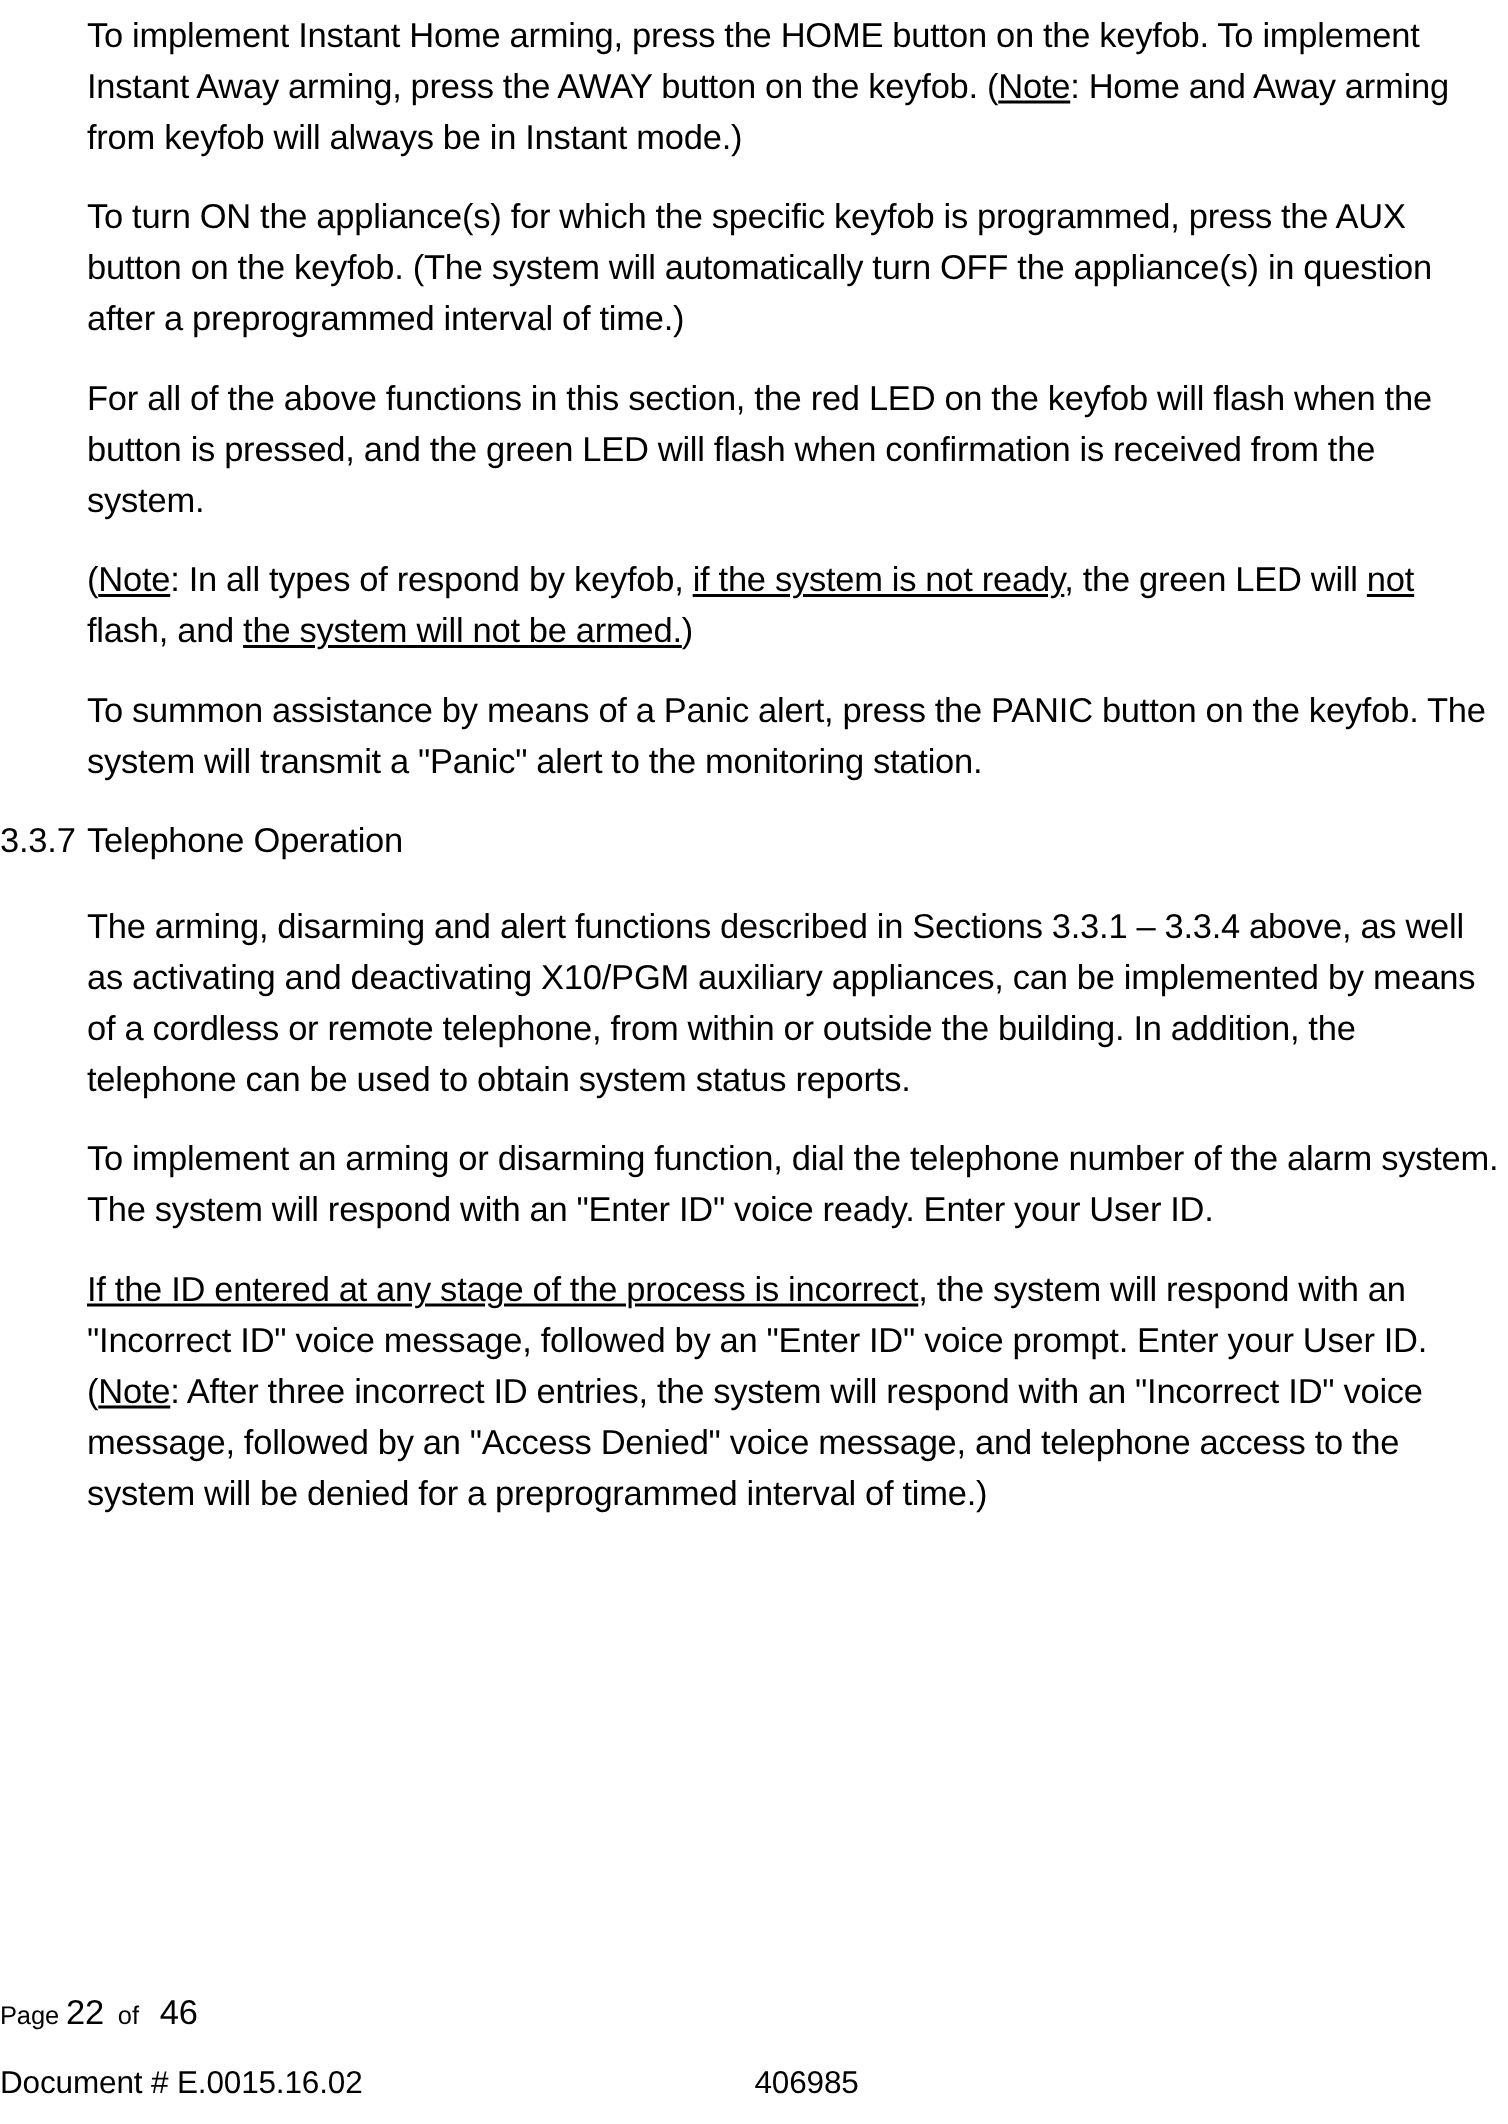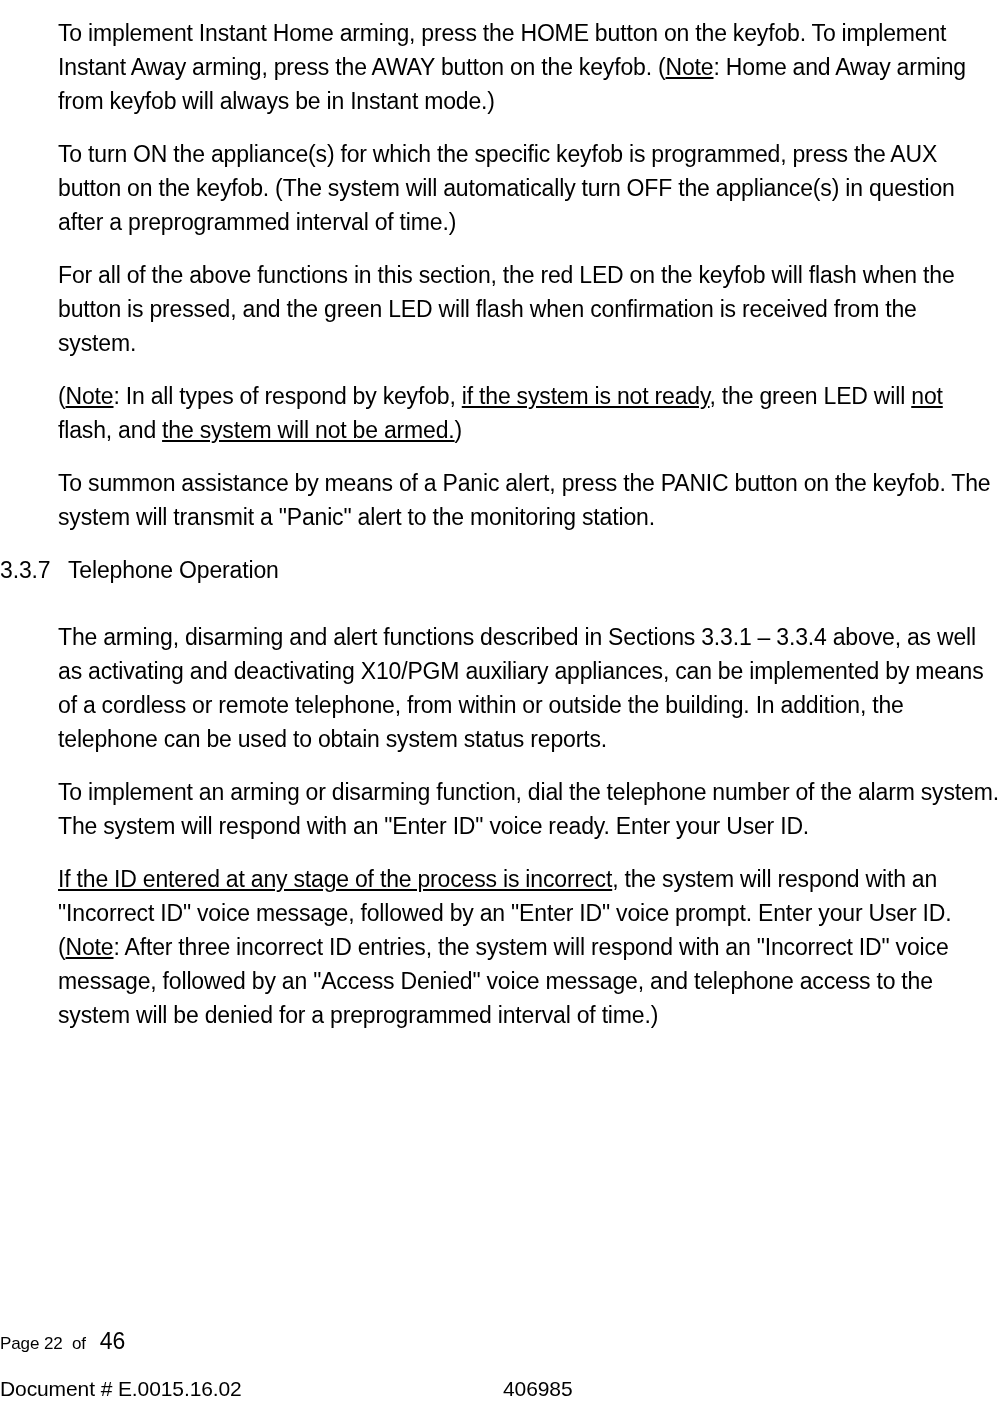--- a/index.html
+++ b/index.html
@@ -31,31 +31,30 @@
   p.para {
     margin: 0 0 19px 0;
     padding: 0 5px 0 58px;
     font-size: 23px;
     line-height: 34px;
     letter-spacing: -0.15px;
     text-align: left;
     word-spacing: -0.2px;
   }
   p.para:first-child {
-    padding-top: 16px;
+    padding-top: 6px;
   }
   h3.heading {
     margin: 9px 0 17px 0;
     padding: 0;
     font-size: 23px;
     line-height: 34px;
     font-weight: normal;
     letter-spacing: -0.15px;
     display: flex;
-    gap: 10px;
   }
   h3.heading .num {
     display: inline-block;
     width: 58px;
     flex: 0 0 58px;
   }
   h3.heading .htext {
     display: inline-block;
   }
   .u {
@@ -75,21 +74,21 @@
     left: 0;
     top: 0;
     white-space: pre;
     line-height: 30px;
   }
   .pg-label {
     font-size: 17px;
     letter-spacing: -0.1px;
   }
   .pg-num {
-    font-size: 17px;
+    font-size: 23px;
     letter-spacing: -0.1px;
   }
   .pg-of {
     font-size: 17px;
     letter-spacing: -0.1px;
   }
   .pg-total {
     font-size: 23px;
     letter-spacing: -0.1px;
   }

